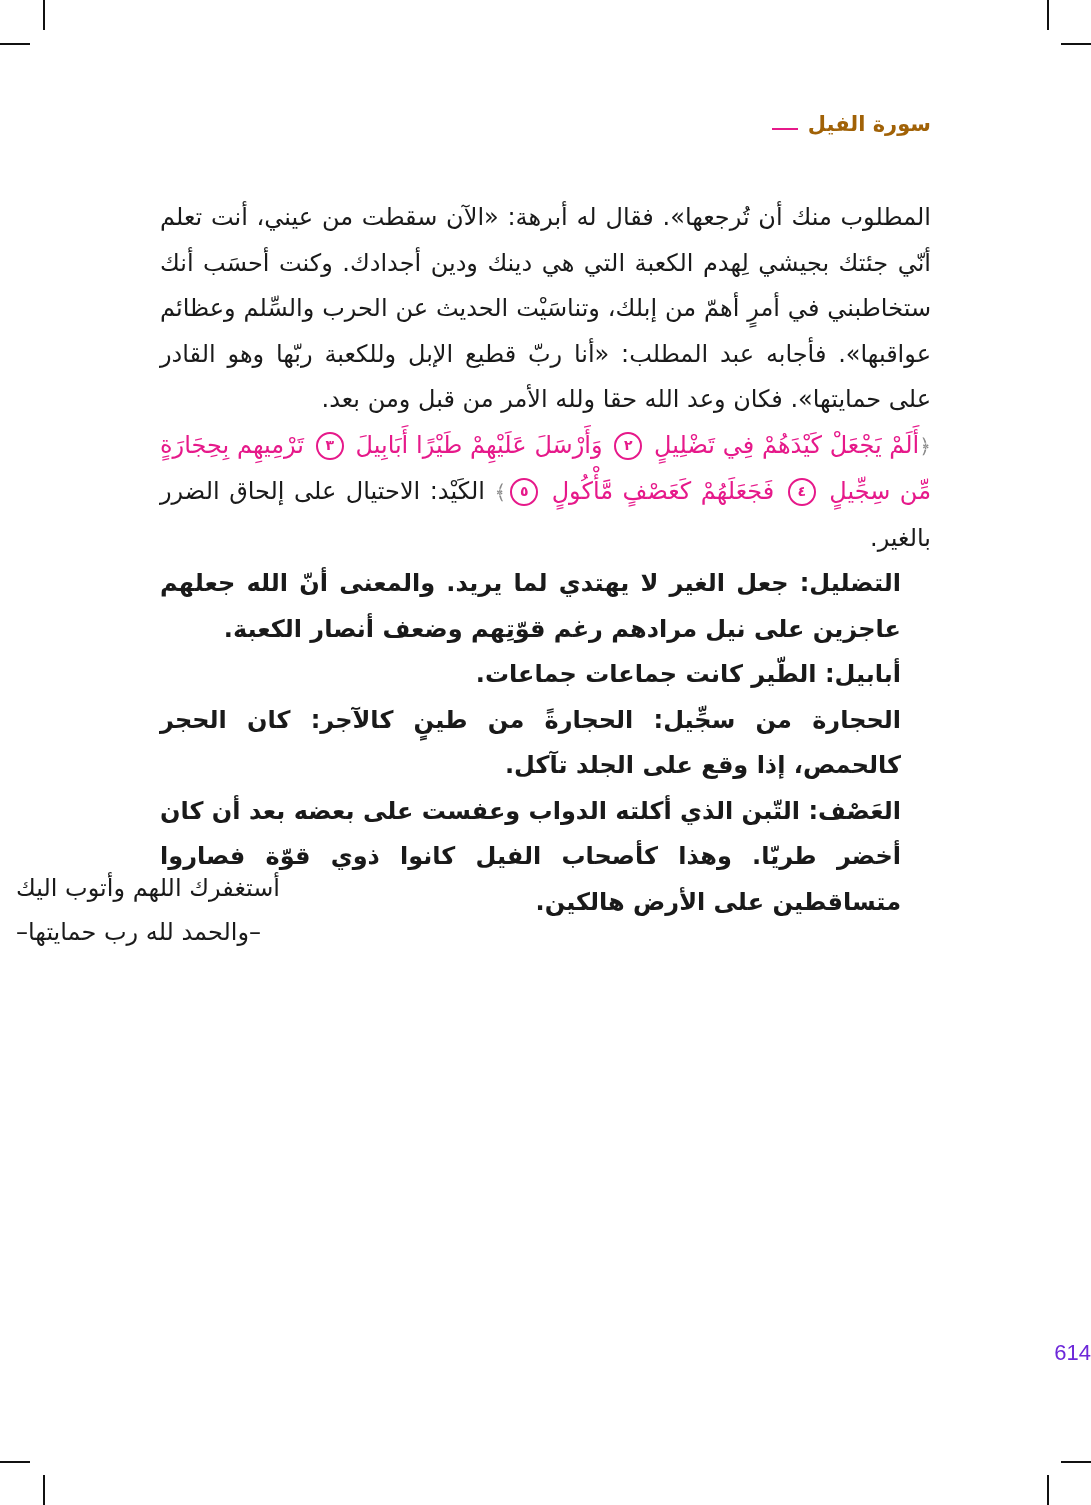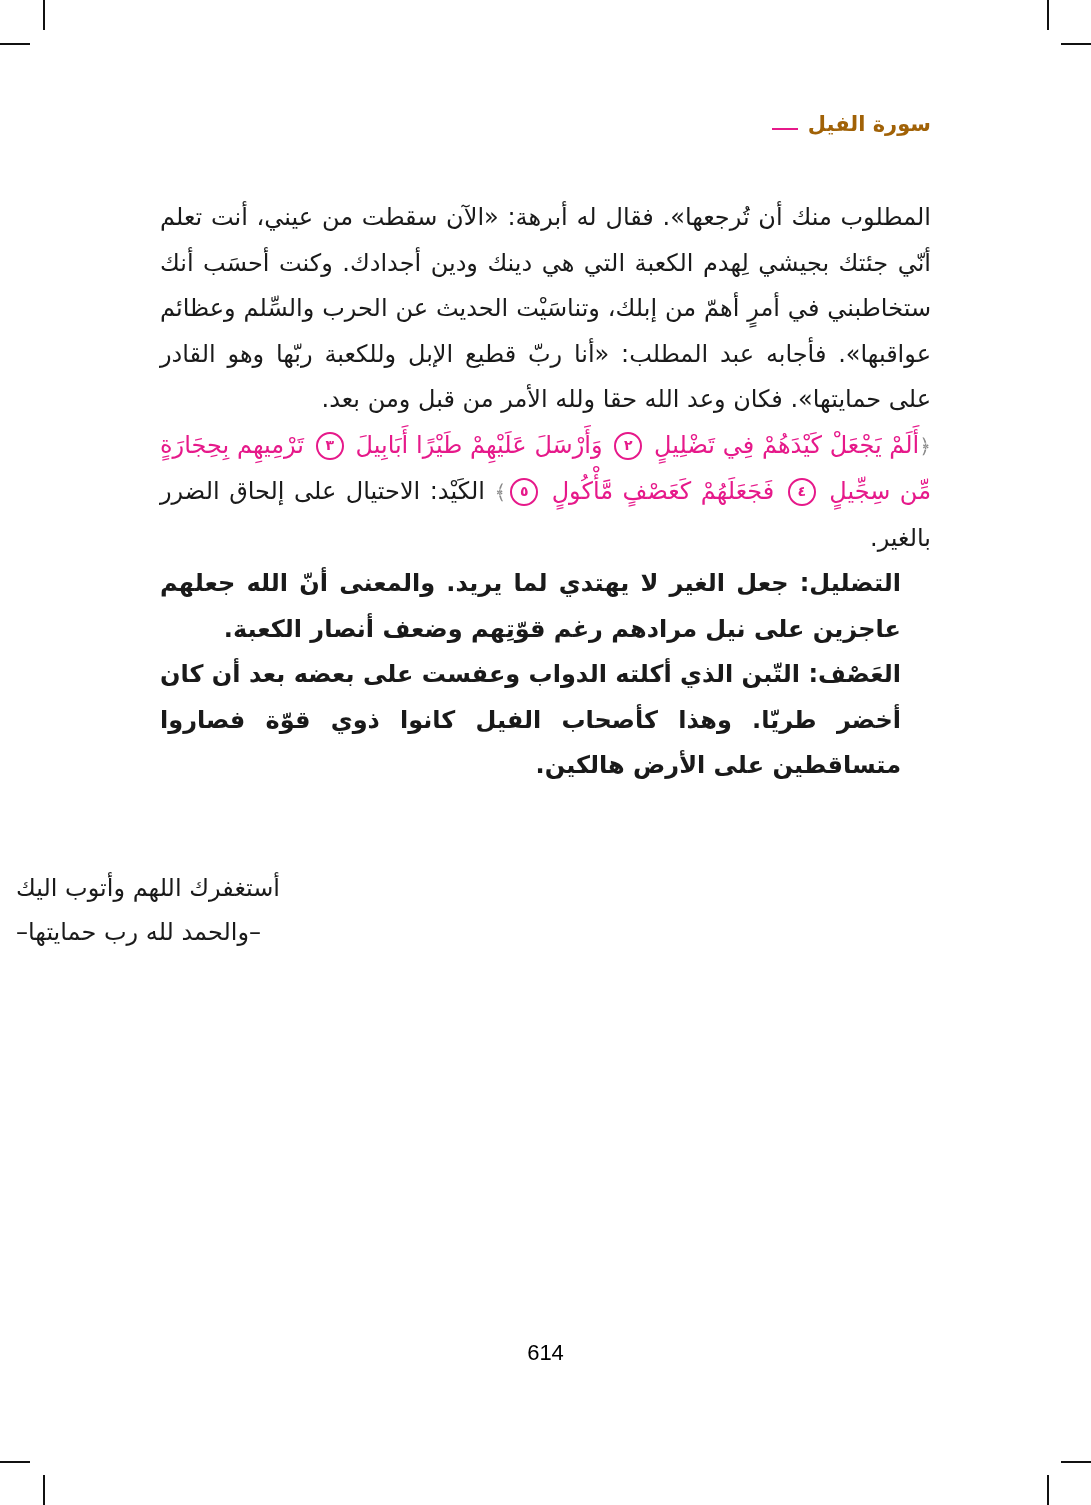--- a/index.html
+++ b/index.html
@@ -37,22 +37,22 @@
       font-weight: bold;
     }
 
     .closing {
       position: absolute; top: 866px; left: 16px; width: 906px;
       direction: rtl; text-align: left;
       font-size: 24px; line-height: 44px;
     }
     .page-number {
       position: absolute; top: 1340px; left: 0; width: 1091px;
-      text-align: center; font-family: "Liberation Sans", sans-serif;
-      font-size: 22px; color: #000000;
+      text-align: right; font-family: "Liberation Sans", sans-serif;
+      font-size: 22px; color: #6d28d9;
     }
   </style>
 </head>
 <body>
 
 <div class="crop v" style="left:43px;top:0;"></div>
 <div class="crop h" style="left:0;top:43px;"></div>
 <div class="crop v" style="left:1047px;top:0;"></div>
 <div class="crop h" style="left:1061px;top:43px;"></div>
 <div class="crop v" style="left:43px;top:1475px;"></div>
@@ -73,20 +73,22 @@
     <span class="ayah-num">٢</span>
     <span class="quran">وَأَرْسَلَ عَلَيْهِمْ طَيْرًا أَبَابِيلَ</span>
     <span class="ayah-num">٣</span>
     <span class="quran">تَرْمِيهِم بِحِجَارَةٍ مِّن سِجِّيلٍ</span>
     <span class="ayah-num">٤</span>
     <span class="quran">فَجَعَلَهُمْ كَعَصْفٍ مَّأْكُولٍ</span>
     <span class="ayah-num">٥</span><span class="bracket">﴾</span><span> الكَيْد: الاحتيال على إلحاق الضرر بالغير.</span>
   </p>
 
   <p class="indent">التضليل: جعل الغير لا يهتدي لما يريد. والمعنى أنّ الله جعلهم عاجزين على نيل مرادهم رغم قوّتِهم وضعف أنصار الكعبة.</p>
+  <p class="indent">أبابيل: الطّير كانت جماعات جماعات.</p>
+  <p class="indent">الحجارة من سجِّيل: الحجارةً من طينٍ كالآجر: كان الحجر كالحمص،  إذا وقع على الجلد تآكل.</p>
   <p class="indent">العَصْف: التّبن الذي أكلته الدواب وعفست على بعضه بعد أن كان أخضر طريّا. وهذا كأصحاب الفيل كانوا ذوي قوّة فصاروا متساقطين على الأرض هالكين.</p>
 </div>
 
 <div class="closing">
   <div>أستغفرك اللهم وأتوب اليك</div>
   <div>–والحمد لله رب حمايتها–</div>
 </div>
 
 <div class="page-number">614</div>
 

